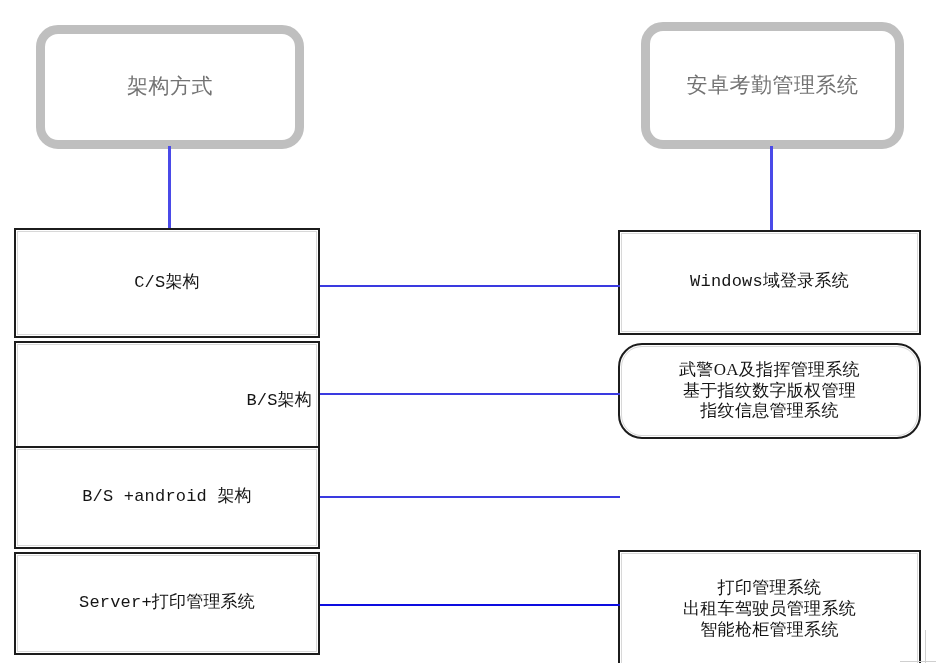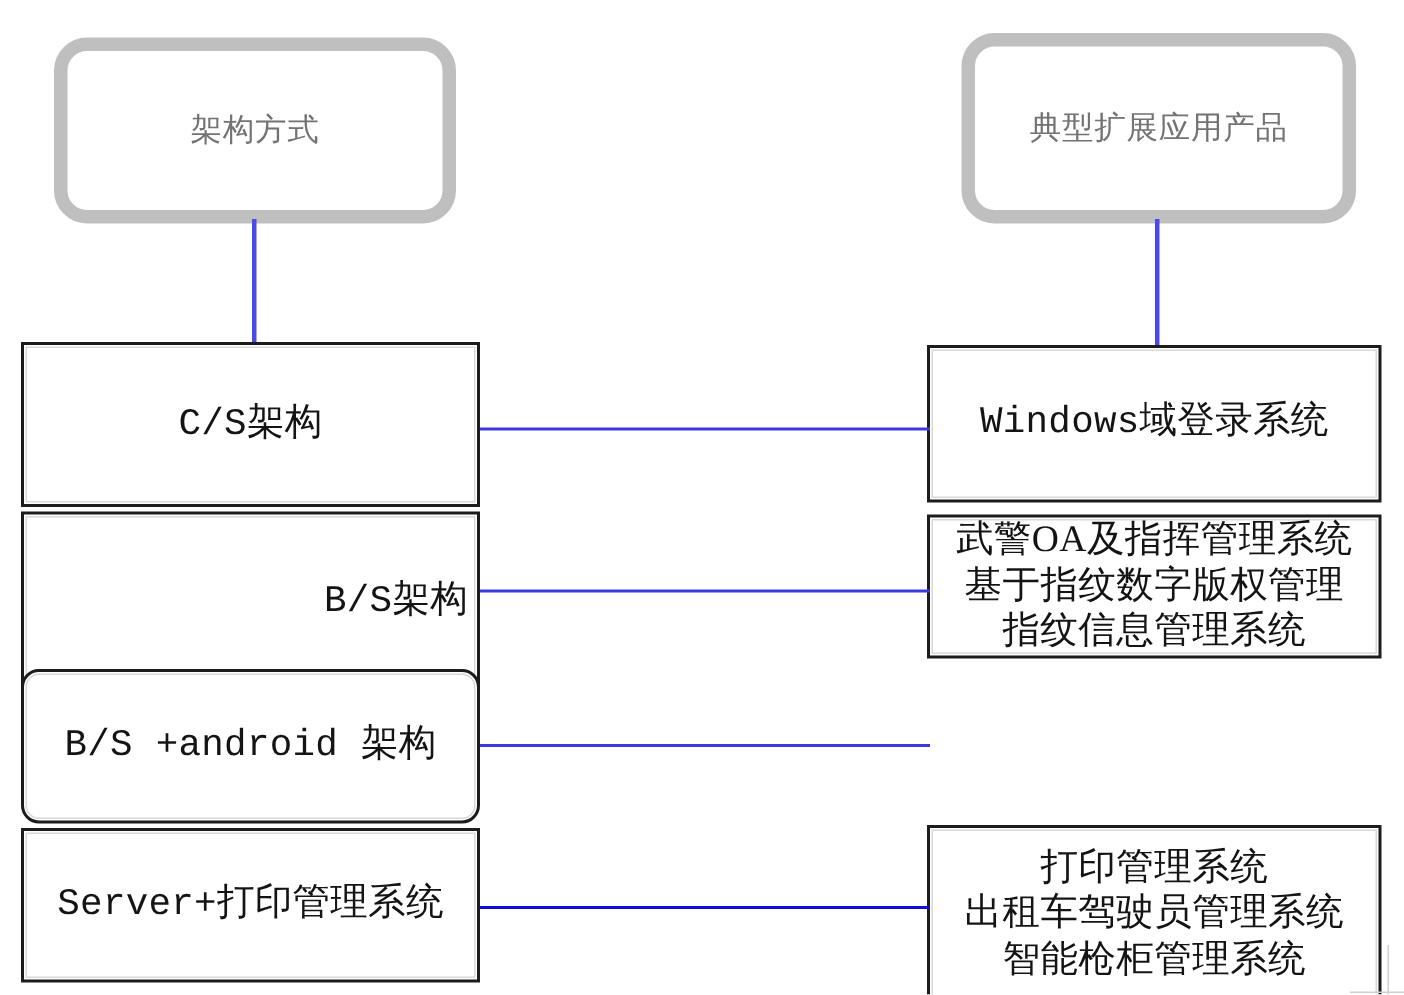--- a/index.html
+++ b/index.html
@@ -48,21 +48,21 @@
     background: #ffffff;
     border: 2px solid #1c1c1c;
     box-shadow: inset 0 0 0 1px #ffffff, inset 0 0 0 2px #d8d8d8;
     display: flex;
     align-items: center;
     justify-content: center;
     text-align: center;
   }
   .rect-box .label {
     font-family: "Liberation Serif", "DejaVu Serif", serif;
-    font-size: 25px;
+    font-size: 17px;
     color: #141414;
     line-height: 1.22;
     letter-spacing: 0.3px;
     padding: 0 6px;
     white-space: pre-line;
   }
   .rect-box.mono .label {
     font-family: "Liberation Mono", "DejaVu Sans Mono", monospace;
     letter-spacing: 0.2px;
   }
@@ -91,47 +91,47 @@
 </head>
 <body>
 
 <div id="canvas">
 
   <div class="header-box" style="left:36px; top:25px; width:268px; height:124px;">
     <span class="label">架构方式</span>
   </div>
 
   <div class="header-box" style="left:641px; top:22px; width:263px; height:127px;">
-    <span class="label">典型扩展应用产品</span>
+    <span class="label">安卓考勤管理系统</span>
   </div>
 
   <div class="connector-v" style="left:168px; top:146px; height:84px;"></div>
   <div class="connector-v" style="left:770px; top:146px; height:84px;"></div>
 
   <div class="rect-box mono" style="left:14px; top:228px; width:306px; height:110px;">
     <span class="label">C/S架构</span>
   </div>
 
   <div class="rect-box mono" style="left:14px; top:341px; width:306px; height:121px;justify-content:flex-end;">
     <span class="label">B/S架构</span>
   </div>
 
-  <div class="rect-box mono" style="left:14px; top:446px; width:306px; height:103px;border-radius:12px;">
+  <div class="rect-box mono" style="left:14px; top:446px; width:306px; height:103px;">
     <span class="label">B/S +android 架构</span>
   </div>
 
   <div class="rect-box mono" style="left:14px; top:552px; width:306px; height:103px;">
     <span class="label">Server+打印管理系统</span>
   </div>
 
   <div class="rect-box mono" style="left:618px; top:230px; width:303px; height:105px;">
     <span class="label">Windows域登录系统</span>
   </div>
 
-  <div class="rect-box" style="left:618px; top:343px; width:303px; height:96px;">
+  <div class="rect-box" style="left:618px; top:343px; width:303px; height:96px;border-radius:24px;">
     <span class="label">武警OA及指挥管理系统
 基于指纹数字版权管理
 指纹信息管理系统</span>
   </div>
 
 
   <div class="rect-box" style="left:618px; top:550px; width:303px; height:119px;">
     <span class="label">打印管理系统
 出租车驾驶员管理系统
 智能枪柜管理系统</span>

